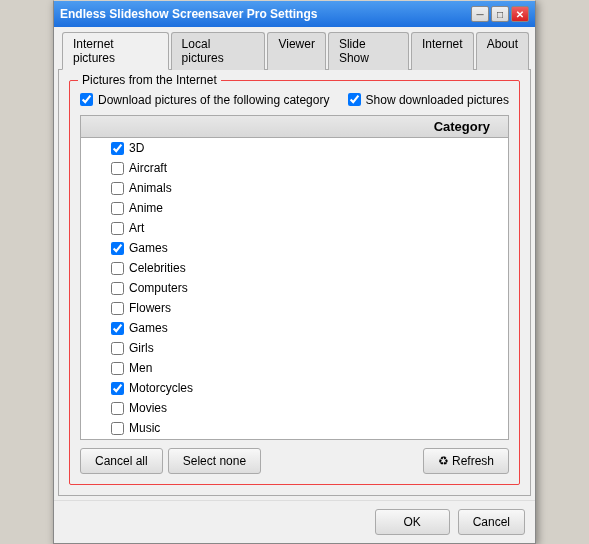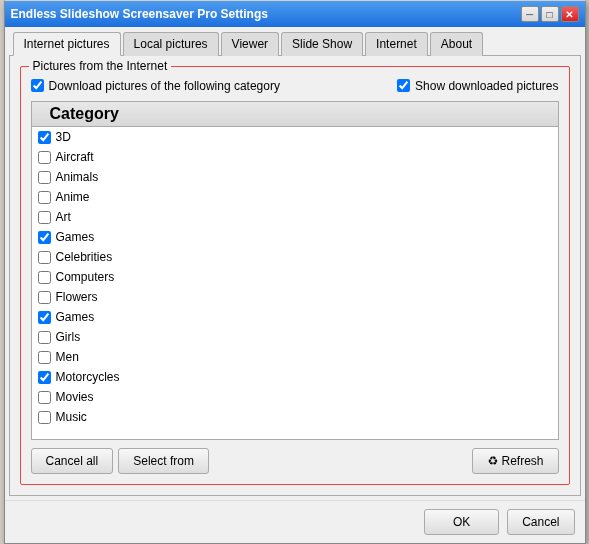--- a/index.html
+++ b/index.html
@@ -7,21 +7,21 @@
       font-family: 'Segoe UI', Tahoma, Geneva, Verdana, sans-serif;
       font-size: 12px;
       background: #d4d0c8;
       display: flex;
       align-items: center;
       justify-content: center;
       width: 589px;
       height: 544px;
     }
     .window {
-      width: 582px;
+      width: 483px;
       height: 544px;
       background: #f0f0f0;
       border: 1px solid #888;
       border-top: 1px solid #d4d0c8;
       box-shadow: 2px 2px 8px rgba(0,0,0,0.4);
       display: flex;
       flex-direction: column;
     }
     .title-bar {
       background: linear-gradient(to bottom, #4d9cf0 0%, #1c6fde 100%);
@@ -143,28 +143,30 @@
     .category-list {
       flex: 1;
       overflow-y: scroll;
       overflow-x: hidden;
     }
     .category-header {
       background: linear-gradient(to bottom, #e8e8e8, #d8d8d8);
       padding: 3px 18px;
       font-weight: bold;
       border-bottom: 1px solid #aaa;
-      font-size: 16px;
+      font-size: 13px;
+      text-align: right;
     }
     .category-item {
       display: flex;
       align-items: center;
       padding: 2px 6px;
       font-size: 12px;
       height: 20px;
+      margin-left: 24px;
     }
     .category-item input[type="checkbox"] {
       width: 13px;
       height: 13px;
       margin-right: 5px;
     }
     .bottom-bar {
       display: flex;
       justify-content: space-between;
       align-items: center;
@@ -297,21 +299,21 @@
               <div class="category-item">
                 <input type="checkbox" style="">
                 <span>Music</span>
               </div>
             </div>
         </div>
 
         <div class="bottom-bar">
           <div class="bottom-bar-left">
             <button class="btn">Cancel all</button>
-            <button class="btn">Select from</button>
+            <button class="btn">Select none</button>
           </div>
           <button class="btn">
             <span>♻ </span><span>Refresh</span>
           </button>
         </div>
       </div>
     </div>
   </div>
 
   <div class="footer">

